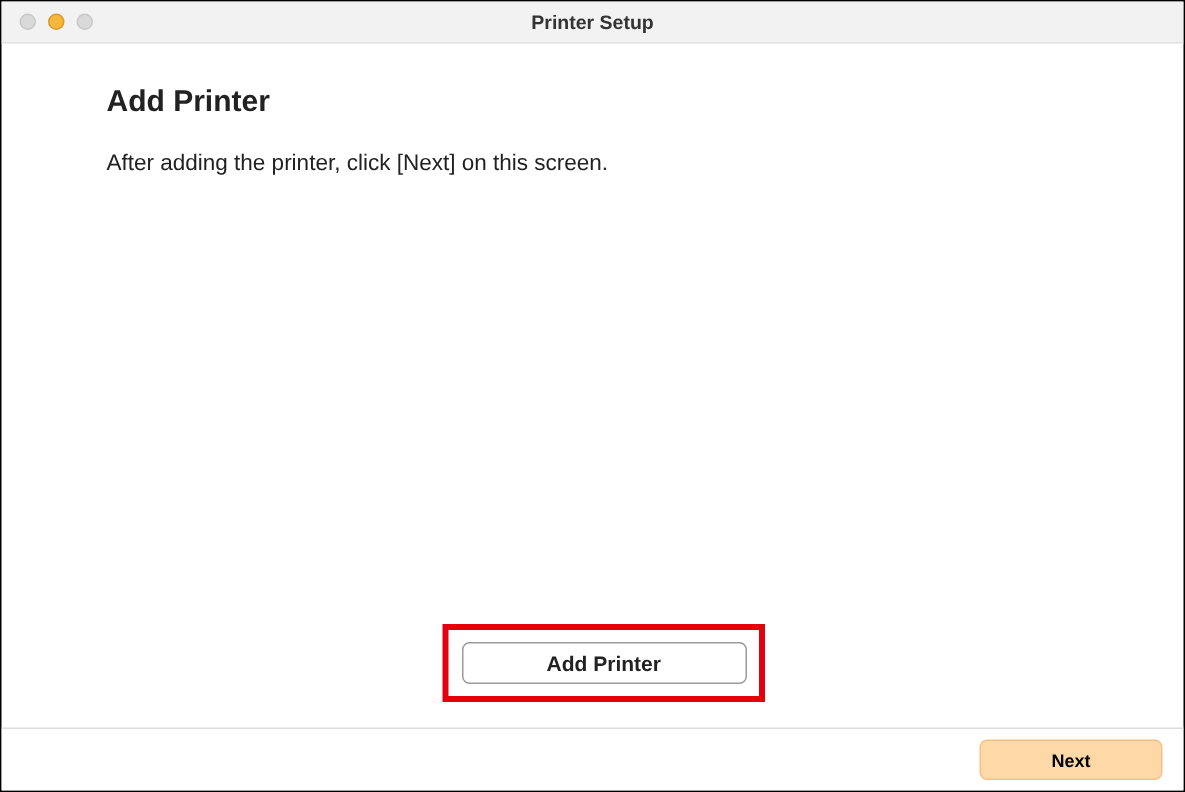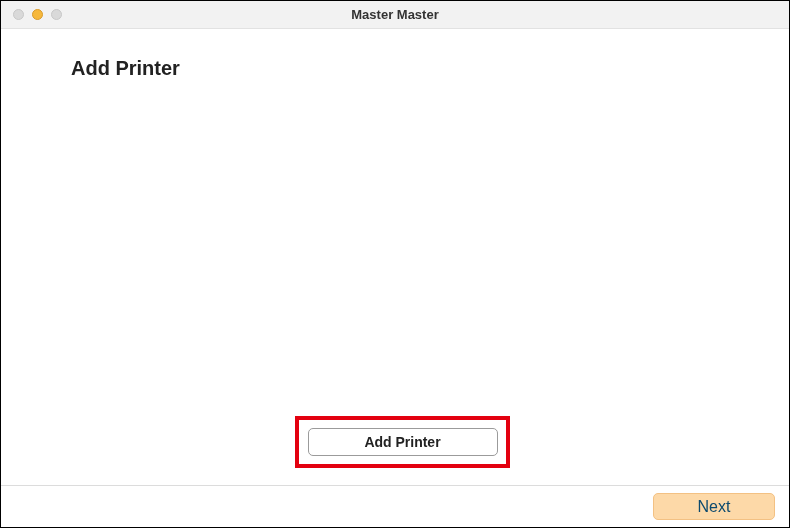--- a/index.html
+++ b/index.html
@@ -95,43 +95,44 @@
       align-items: center;
       padding-right: 14px;
       background: #fff;
     }
     .next-btn {
       width: 122px;
       height: 27px;
       background: #fdd9a8;
       border: 1px solid #f3c183;
       border-radius: 5px;
-      font-size: 16px;
-      font-weight: 400;
-      color: #0c4a6e;
+      font-size: 12px;
+      font-weight: 700;
+      color: #000000;
       cursor: default;
       display: flex;
       align-items: center;
       justify-content: center;
     }
   </style>
 </head>
 <body>
 
 <div class="titlebar">
   <div class="traffic-lights">
     <div class="light close"></div>
     <div class="light min"></div>
     <div class="light max"></div>
   </div>
-  <div class="title">Master Master</div>
+  <div class="title">Printer Setup</div>
 </div>
 
 <div class="content">
   <h1 class="heading">Add Printer</h1>
+  <p class="para">After adding the printer, click [Next] on this screen.</p>
 </div>
 
 <div class="highlight-box">
   <div class="add-printer-btn">Add Printer</div>
 </div>
 
 <div class="footer">
   <div class="next-btn">Next</div>
 </div>
 

